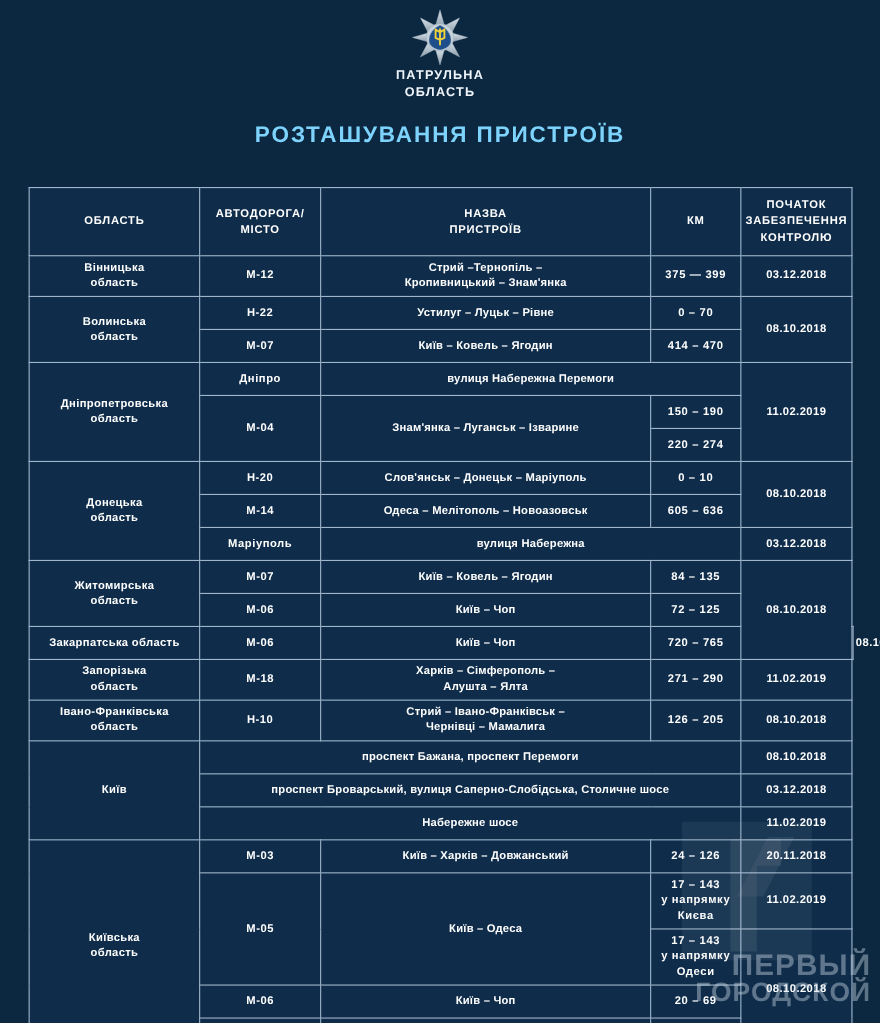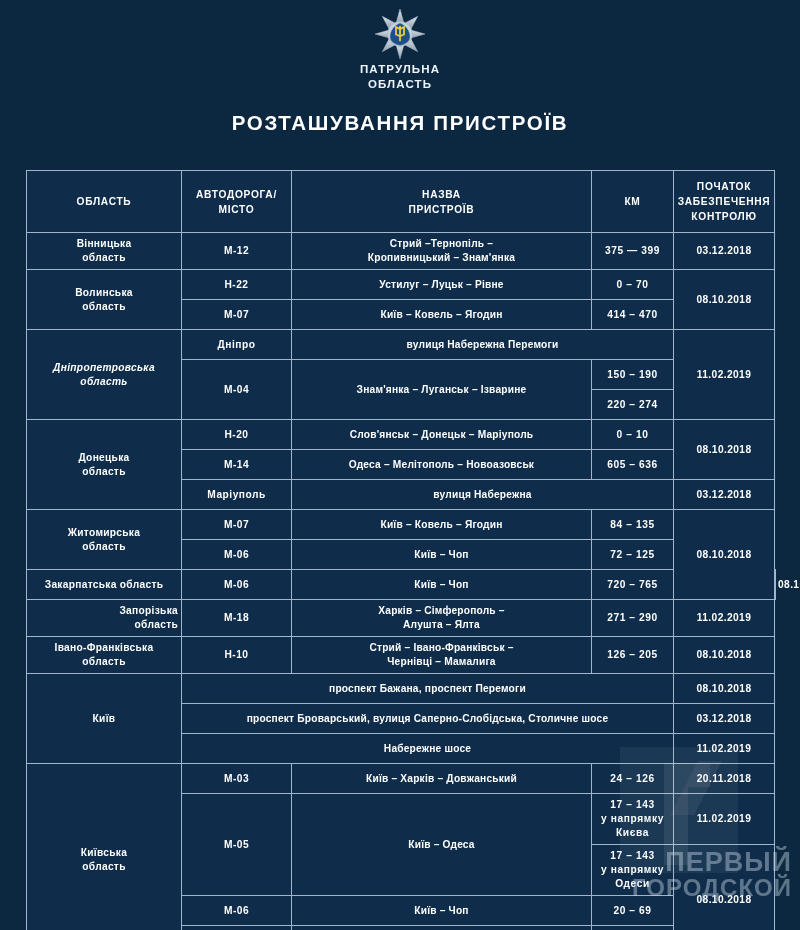--- a/index.html
+++ b/index.html
@@ -30,21 +30,21 @@
   .brand {
     margin-top: 2px;
     color: #eef4fa;
     font-size: 11.5px;
     font-weight: bold;
     letter-spacing: 1.1px;
     line-height: 15px;
   }
   .title {
     margin-top: 16px;
-    color: #ffffff;
+    color: #7dd3fc;
     font-size: 20.5px;
     font-weight: bold;
     letter-spacing: 1.7px;
     line-height: 30px;
   }
   .title .line2 { display:block; }
 
   
   .table-wrap {
     position: absolute;
@@ -91,21 +91,21 @@
   
   .wm {
     position: absolute;
     right: 8px; bottom: 10px;
     width: 190px; height: 175px;
     pointer-events: none;
     opacity: 0.30;
   }
   .wm-text {
     position: absolute;
-    right: 8px; bottom: 29px;
+    right: 8px; bottom: 14px;
     color: #cddbe8;
     opacity: 0.42;
     font-weight: bold;
     text-align: right;
     line-height: 26px;
     pointer-events: none;
   }
   .wm-t1 { font-size: 27px; letter-spacing: 1px; }
   .wm-t2 { font-size: 24px; letter-spacing: 1px; }
 </style>
@@ -188,21 +188,21 @@
             <td class="name" style="white-space: pre-line;">Устилуг – Луцьк – Рівне</td>
             <td class="km">0 – 70</td>
             <td class="date" rowspan="2">08.10.2018</td>
           </tr>
           <tr class="row-h">
             <td class="road">М-07</td>
             <td class="name" style="white-space: pre-line;">Київ – Ковель – Ягодин</td>
             <td class="km">414 – 470</td>
           </tr>
           <tr class="row-h">
-            <td class="obl" rowspan="3" style="white-space: pre-line; font-style: italic;">Дніпропетровська
+            <td class="obl" rowspan="3" style="white-space: pre-line;">Дніпропетровська
 область</td>
             <td class="road">Дніпро</td>
             <td class="name" colspan="2" style="white-space: pre-line;">вулиця Набережна Перемоги</td>
             <td class="date red" rowspan="3">11.02.2019</td>
           </tr>
           <tr class="row-h">
             <td class="road" rowspan="2">М-04</td>
             <td class="name" rowspan="2" style="white-space: pre-line;">Знам'янка – Луганськ – Ізварине</td>
             <td class="km">150 – 190</td>
           </tr>
@@ -241,21 +241,21 @@
             <td class="km">72 – 125</td>
           </tr>
           <tr class="row-h">
             <td class="obl" rowspan="1" style="white-space: pre-line;">Закарпатська область</td>
             <td class="road">М-06</td>
             <td class="name" style="white-space: pre-line;">Київ – Чоп</td>
             <td class="km">720 – 765</td>
             <td class="date" rowspan="1">08.10.2018</td>
           </tr>
           <tr class="row-h">
-            <td class="obl" rowspan="1" style="white-space: pre-line; text-align: right;">Запорізька
+            <td class="obl" rowspan="1" style="white-space: pre-line;">Запорізька
 область</td>
             <td class="road">М-18</td>
             <td class="name" style="white-space: pre-line;">Харків – Сімферополь –
 Алушта – Ялта</td>
             <td class="km">271 – 290</td>
             <td class="date red" rowspan="1">11.02.2019</td>
           </tr>
           <tr class="row-h">
             <td class="obl" rowspan="1" style="white-space: pre-line;">Івано-Франківська
 область</td>

